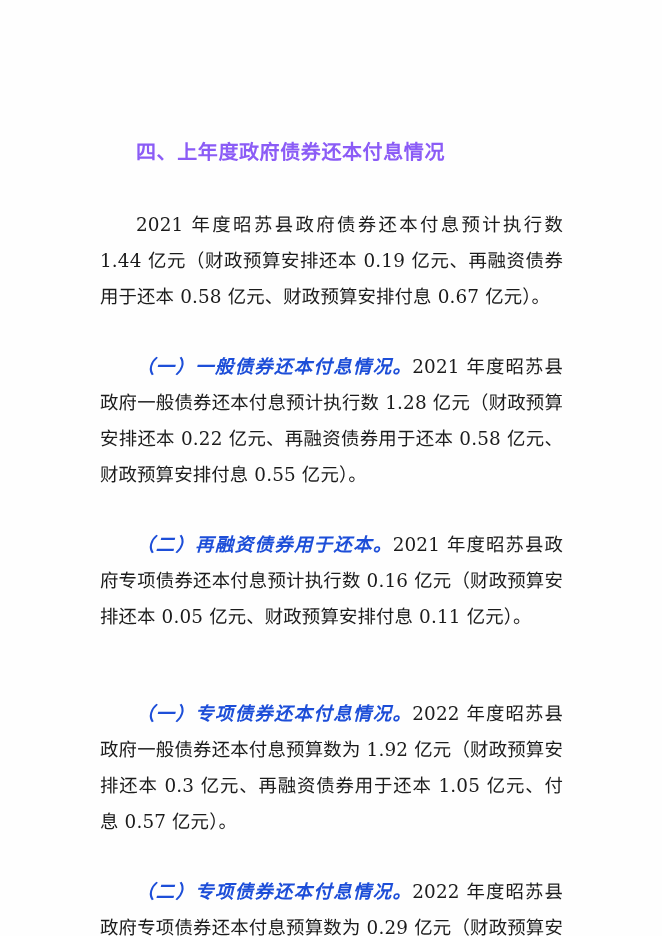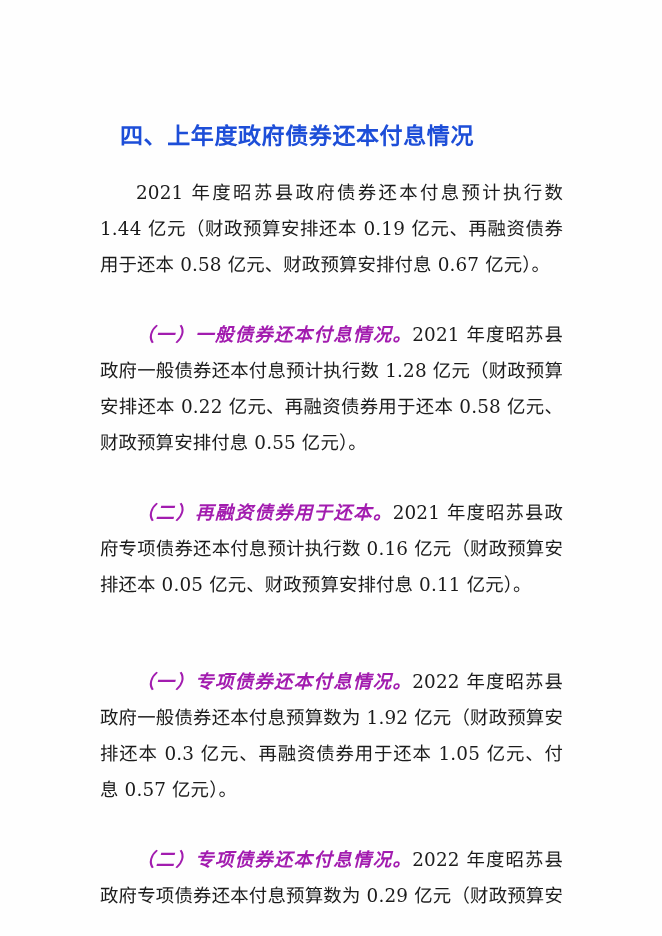--- a/index.html
+++ b/index.html
@@ -23,26 +23,26 @@
     box-sizing: border-box;
     padding: 118px 87px 0 88px;
   }
   .doc-body {
     width: 487px;
   }
   
   .section-heading {
     font-family: "Liberation Sans", "DejaVu Sans", sans-serif;
     font-weight: 700;
-    font-size: 23px;
+    font-size: 20px;
     line-height: 36px;
     letter-spacing: 0.6px;
     text-indent: 32px;
-    margin: 0;
-    color: #1d4ed8;
+    margin: 16px;
+    color: #8b5cf6;
   }
   
   .para {
     font-size: 18.4px;
     line-height: 36px;
     margin: 12px;
     text-indent: 36px;
     text-align: justify;
     text-justify: inter-ideograph;
     letter-spacing: 0.15px;
@@ -53,21 +53,21 @@
     
     max-height: 72px;
     overflow: hidden;
   }
   
   .lead-in {
     font-weight: 700;
     font-style: italic;
     font-family: "Liberation Serif", "DejaVu Serif", serif;
     letter-spacing: 0.4px;
-    color: #a21caf;
+    color: #1d4ed8;
   }
   
   .gap-after-heading { height: 9px; }
   .gap-para          { height: 10px; }
   .gap-before-heading{ height: 18px; }
 </style>
 </head>
 <body>
 
 <div class="page">

